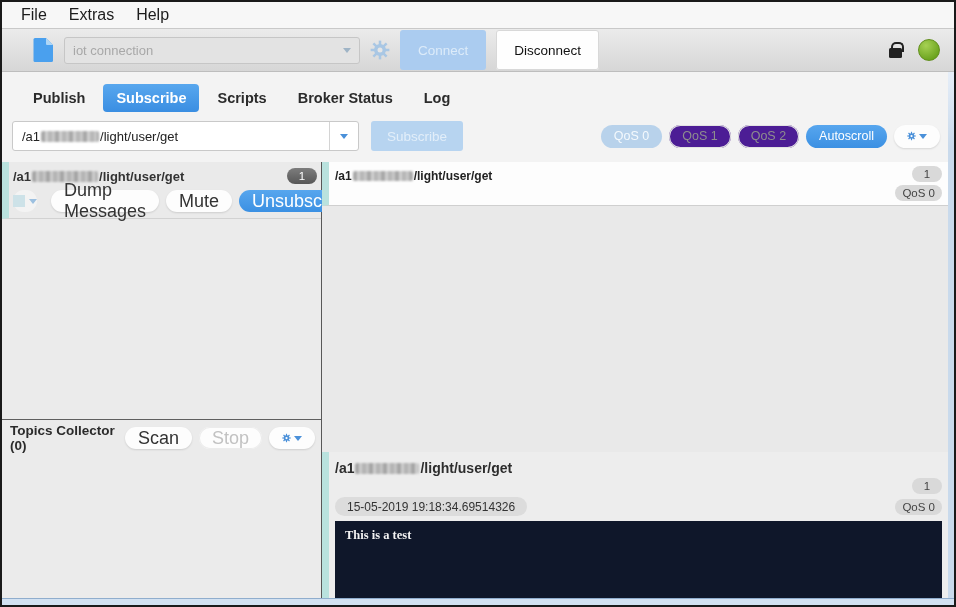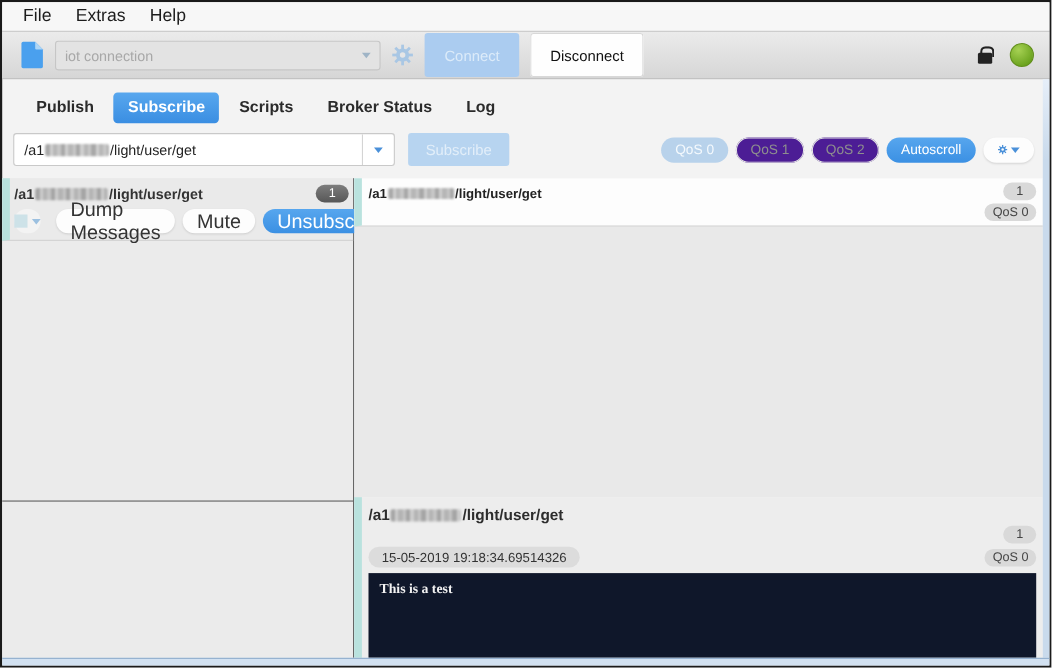--- a/index.html
+++ b/index.html
@@ -5,21 +5,21 @@
   * { margin:0; padding:0; box-sizing:border-box; }
   html,body { width:956px; height:607px; font-family:"Liberation Sans", sans-serif; }
   #window { width:956px; height:607px; background:#1a1a1a; padding:2px; }
   #inner { width:100%; height:100%; display:flex; flex-direction:column; background:#f3f3f3; position:relative; }
 
   
   .menu-bar { height:26px; background:#f7f7f7; display:flex; align-items:center; padding-left:9px; gap:2px; flex:none; }
   .menu-item { font-size:16px; color:#1c1c1c; padding:4px 10px; cursor:default; }
 
   
-  .conn-bar { height:44px; flex:none; background:linear-gradient(#ebebeb,#d6d6d6); border-top:1px solid #c9c9c9; border-bottom:1px solid #bdbdbd; display:flex; align-items:center; padding:0 14px 0 16px; gap:10px; }
+  .conn-bar { height:44px; flex:none; background:linear-gradient(#ebebeb,#d6d6d6); border-top:1px solid #c9c9c9; border-bottom:1px solid #bdbdbd; display:flex; align-items:center; padding:0 14px 0 30px; gap:10px; }
   .file-icon { width:22px; height:26px; flex:none; }
   .combo-disabled { width:296px; height:27px; background:#e3e3e3; border:1px solid #c6c6c6; border-radius:3px; display:flex; align-items:center; padding:0 8px; color:#a8a8a8; font-size:13px; }
   .combo-disabled .caret { margin-left:auto; color:#9fb4c6; }
   .caret { width:0; height:0; border-left:4px solid transparent; border-right:4px solid transparent; border-top:5px solid currentColor; display:inline-block; }
   .gear-big { color:#a9c7e4; display:flex; align-items:center; }
   .btn { border:none; border-radius:3px; font-size:13.5px; height:40px; padding:0 18px; cursor:default; }
   .btn-connect { background:#abccf0; color:#dcebf9; }
   .btn-disconnect { background:#fefefe; color:#111; box-shadow:0 0 0 1px #d8d8d8 inset; }
   .conn-spacer { flex:1; }
   .lock-icon { position:relative; width:13px; height:10px; background:#222; border-radius:1.5px; margin-top:6px; margin-right:6px; }
@@ -186,20 +186,38 @@
                 <span class="spacer"></span>
                 <span class="pill pill-white pill-sm">Dump Messages</span>
                 <span class="pill pill-white pill-sm">Mute</span>
                 <span class="pill pill-blue pill-sm">Unsubscribe</span>
               </div>
             </div>
 
             <div class="left-spacer"></div>
             <div class="left-divider"></div>
 
+            <div class="collector-header">
+              <span class="collector-title">Topics Collector (0)</span>
+              <span class="pill pill-white pill-sm">Scan</span>
+              <span class="pill pill-disabled pill-sm">Stop</span>
+              <span class="pill pill-white gear-pill pill-sm">
+                <svg width="12" height="12" viewBox="0 0 16 16">
+                  <g fill="currentColor">
+                    <rect x="7" y="0.5" width="2" height="15"></rect>
+                    <rect x="7" y="0.5" width="2" height="15" transform="rotate(45 8 8)"></rect>
+                    <rect x="7" y="0.5" width="2" height="15" transform="rotate(90 8 8)"></rect>
+                    <rect x="7" y="0.5" width="2" height="15" transform="rotate(135 8 8)"></rect>
+                    <circle cx="8" cy="8" r="4.8"></circle>
+                  </g>
+                  <circle cx="8" cy="8" r="2" fill="#fdfdfd"></circle>
+                </svg>
+                <span class="caret"></span>
+              </span>
+            </div>
             <div class="collector-body"></div>
           </div>
 
           <div class="right-panel">
             <div class="msg-list">
               <div class="msg-item">
                 <span class="msg-item-topic"><span>/a1</span><span class="redact" style="width:60px;height:10px"></span><span>/light/user/get</span></span>
                 <span class="msg-item-badges">
                   <span class="badge-gray">1</span>
                   <span class="badge-gray">QoS 0</span>

